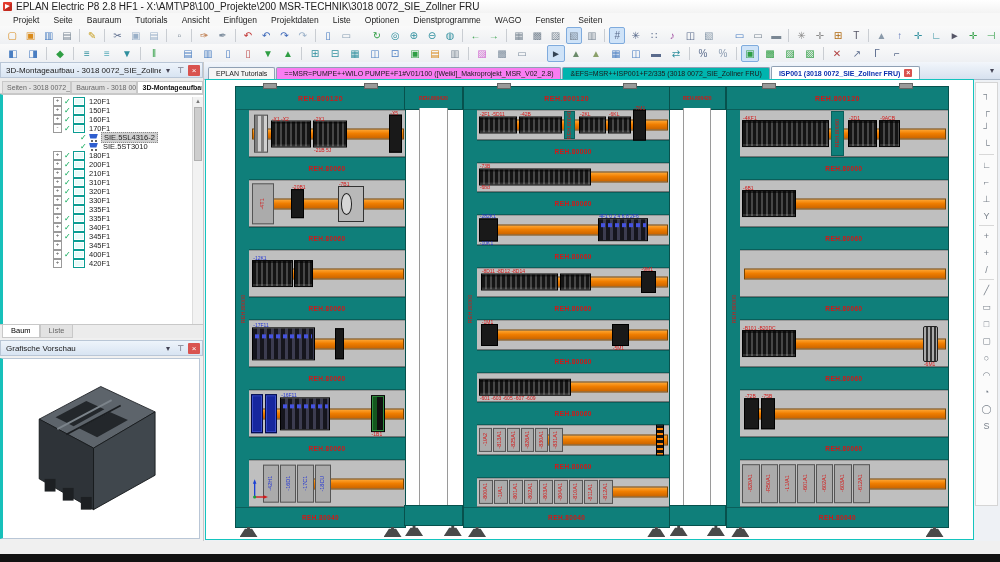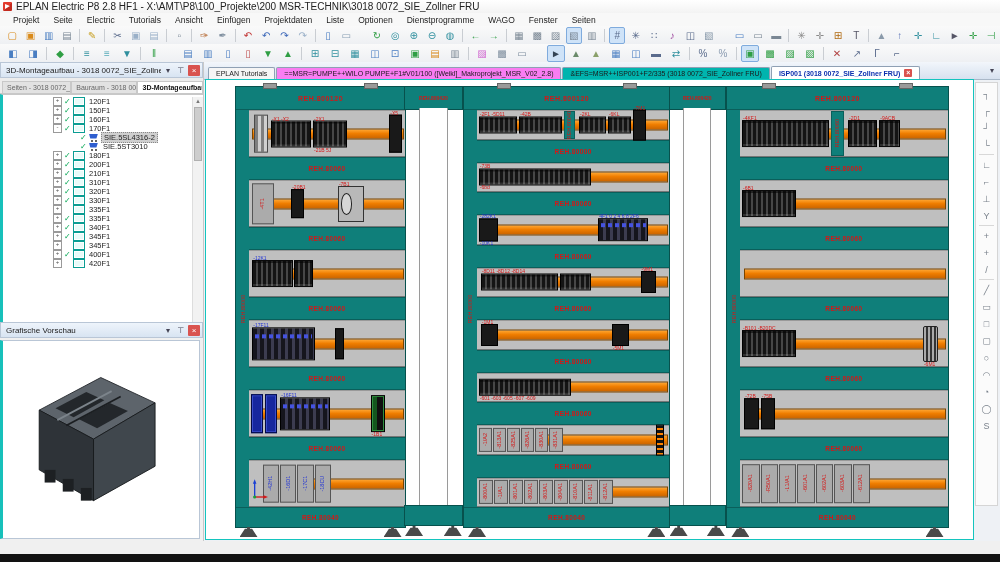--- a/index.html
+++ b/index.html
@@ -20,21 +20,21 @@
   .tb2{top:44px;border-bottom:1px solid #d6d8db;}
   .tb-icon{width:16px;height:15px;margin:0 1px;display:flex;align-items:center;justify-content:center;
            font-size:10px;border:1px solid transparent;border-radius:2px;}
   .tb-icon.hl{background:#cfe3f8;border-color:#7fabdd;}
   .tb-sep{width:1px;height:13px;background:#c9cdd2;margin:0 3px;}
   .tb-gap{width:14px;}
   
   .dock{position:absolute;left:0;top:62px;width:203px;bottom:21px;background:#f0f0f0;border-right:1px solid #c8c8c8;}
   .panel{position:absolute;left:0;right:0;display:flex;flex-direction:column;}
   .p1{top:0;height:276px;}
-  .p2{top:260px;bottom:0;}
+  .p2{top:278px;bottom:0;}
   .ptitle{height:14px;background:linear-gradient(#eef4fb,#d8e4f2);border:1px solid #b9c6d6;display:flex;align-items:center;padding:0 2px 0 5px;}
   .ptitle-text{flex:1;font-size:8px;color:#1a1a1a;white-space:nowrap;overflow:hidden;}
   .ptbtn{width:12px;height:11px;display:flex;align-items:center;justify-content:center;font-size:8px;color:#445;margin-left:1px;}
   .ptbtn.close{background:#d9534f;color:#fff;font-size:8px;border-radius:1px;}
   .ptabs{height:15px;display:flex;align-items:flex-end;background:#ececec;border-bottom:1px solid #c8c8c8;padding-left:2px;}
   .ptab{font-size:7px;color:#666;padding:2px 4px;border:1px solid #c8c8c8;border-bottom:none;background:#e2e2e2;
         white-space:nowrap;overflow:hidden;max-width:64px;}
   .ptab.active{background:#fff;color:#111;font-weight:bold;}
   .pfilter{padding:3px 5px 2px 5px;background:#f0f0f0;}
   .flabel{font-size:8px;color:#222;margin:2px 0 1px 0;}
@@ -145,21 +145,21 @@
 <body>
 
 <div id="app">
   <div class="titlebar">
     <span class="logo"></span>
     <span class="wtitle">EPLAN Electric P8 2.8 HF1 - X:\AMT\P8\100_Projekte\200 MSR-TECHNIK\3018 0072_SIE_Zollner FRU</span>
   </div>
   <div class="menubar">
       <div class="menu-item">Projekt</div>
       <div class="menu-item">Seite</div>
-      <div class="menu-item">Electric</div>
+      <div class="menu-item">Bauraum</div>
       <div class="menu-item">Tutorials</div>
       <div class="menu-item">Ansicht</div>
       <div class="menu-item">Einfügen</div>
       <div class="menu-item">Projektdaten</div>
       <div class="menu-item">Liste</div>
       <div class="menu-item">Optionen</div>
       <div class="menu-item">Dienstprogramme</div>
       <div class="menu-item">WAGO</div>
       <div class="menu-item">Fenster</div>
       <div class="menu-item">Seiten</div>

